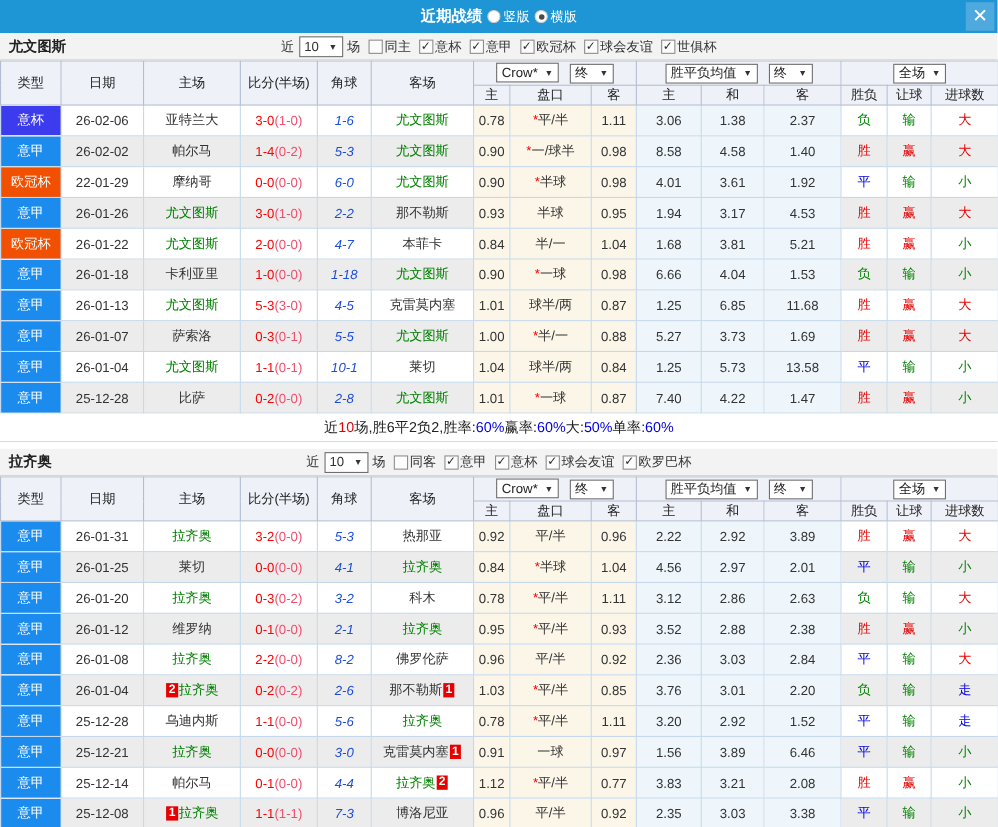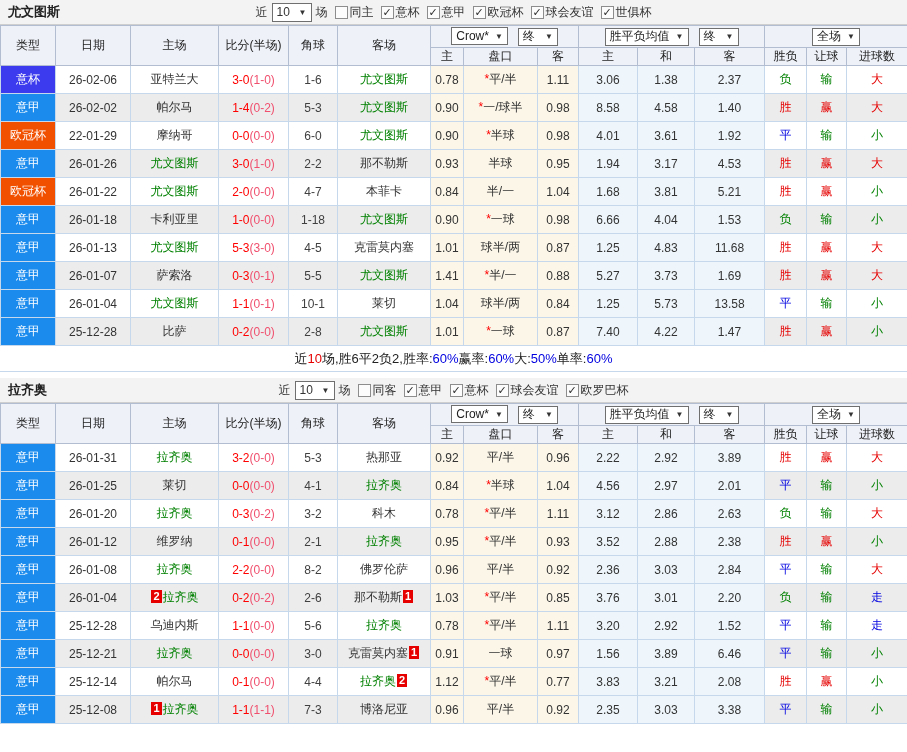--- a/index.html
+++ b/index.html
@@ -67,38 +67,54 @@
   }
   tbody tr.even td { background: #ececec; }
   tbody td.cream  { background: #fbf6e8 !important; }
   tbody td.euro   { background: #eef6fb !important; }
   td.type { color: #fff; }
   .green  { color: #008000; }
   .red    { color: #e60000; }
   .blue   { color: #0000e0; }
   .score  { color: #ff0000; }
   .half   { color: #f0506e; text-align: right; }
-  .corner { color: #404040; }
+  .corner { color: #1d4ed8; font-style: italic; }
   .star   { color: #ff0000; }
   .card {
     display: inline-block; background: #e60000; color: #fff; font-weight: bold;
     font-size: 11px; line-height: 13px; padding: 0 2px; margin: 0 1px; vertical-align: 1px;
   }
 
   
   .summary-row {
     height: 26px; display: flex; align-items: center; justify-content: center;
     font-size: 13px; color: #222; background: #fff; border-bottom: 1px solid #c6d9ec;
   }
   .gap { height: 6px; background: #fff; }
 </style>
 </head>
 <body>
 
 <div class="app">
+  <div class="topbar">
+    <div class="title-group">
+      <span class="tb-title">近期战绩</span>
+      <label class="radio-label">
+        <span class="radio"></span>
+        <span>竖版</span>
+      </label>
+      <label class="radio-label">
+        <span class="radio checked"></span>
+        <span>横版</span>
+      </label>
+    </div>
+    <div class="close-btn">
+      <span>✕</span>
+    </div>
+  </div>
   <div id="sections">
   <div class="section">
     <div class="section-header">
       <span class="team-name">尤文图斯</span>
       <div class="filters">
         <span>近</span>
         <span class="selbox">
           <span class="val">10</span>
           <span class="arr">▼</span>
         </span>
@@ -305,34 +321,34 @@
               <td class="type" style="background: rgb(27, 140, 238);"><span>意甲</span></td>
               <td><span>26-01-13</span></td>
               <td><span class="green">尤文图斯</span></td>
               <td><span class="score">5-3</span><span class="half">(3-0)</span></td>
               <td><span class="corner">4-5</span></td>
               <td><span>克雷莫内塞</span></td>
               <td class="cream"><span>1.01</span></td>
               <td class="cream"><span>球半/两</span></td>
               <td class="cream"><span>0.87</span></td>
               <td class="euro"><span>1.25</span></td>
-              <td class="euro"><span>4.83</span></td>
+              <td class="euro"><span>6.85</span></td>
               <td class="euro"><span>11.68</span></td>
               <td><span class="red">胜</span></td>
               <td><span class="red">赢</span></td>
               <td><span class="red">大</span></td>
             </tr>
             <tr class="even">
               <td class="type" style="background: rgb(27, 140, 238);"><span>意甲</span></td>
               <td><span>26-01-07</span></td>
               <td><span>萨索洛</span></td>
               <td><span class="score">0-3</span><span class="half">(0-1)</span></td>
               <td><span class="corner">5-5</span></td>
               <td><span class="green">尤文图斯</span></td>
-              <td class="cream"><span>1.41</span></td>
+              <td class="cream"><span>1.00</span></td>
               <td class="cream"><span class="star">*</span><span>半/一</span></td>
               <td class="cream"><span>0.88</span></td>
               <td class="euro"><span>5.27</span></td>
               <td class="euro"><span>3.73</span></td>
               <td class="euro"><span>1.69</span></td>
               <td><span class="red">胜</span></td>
               <td><span class="red">赢</span></td>
               <td><span class="red">大</span></td>
             </tr>
             <tr class="odd">

